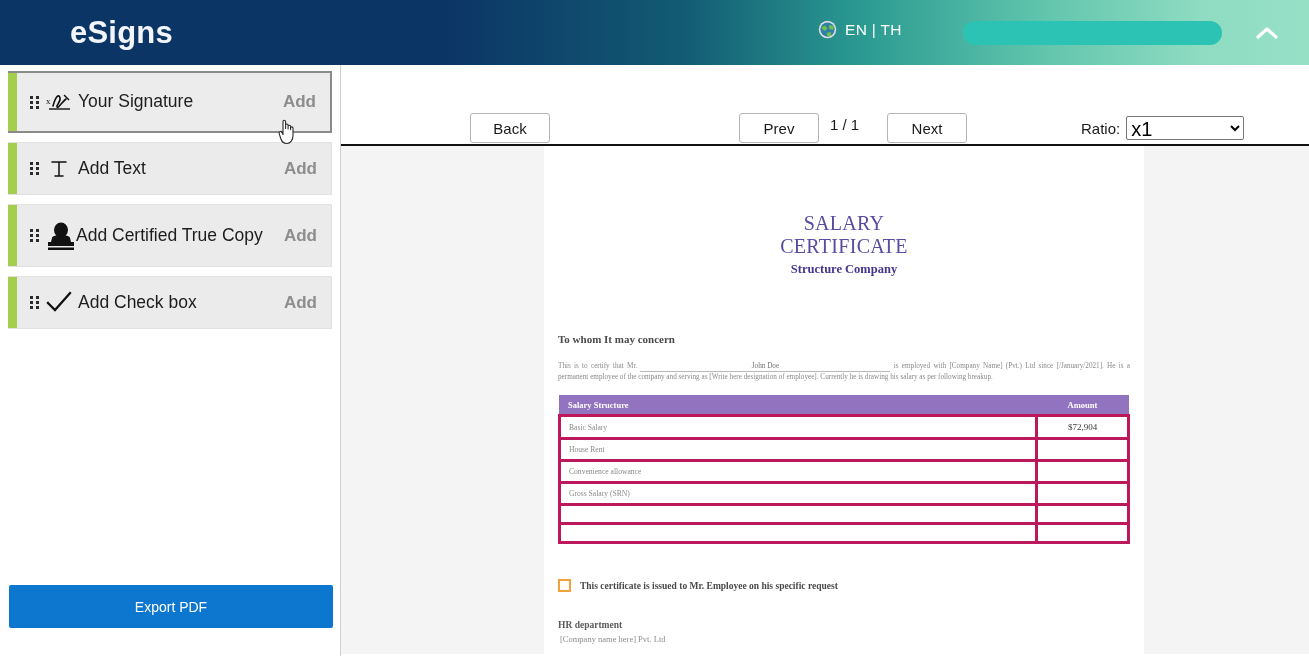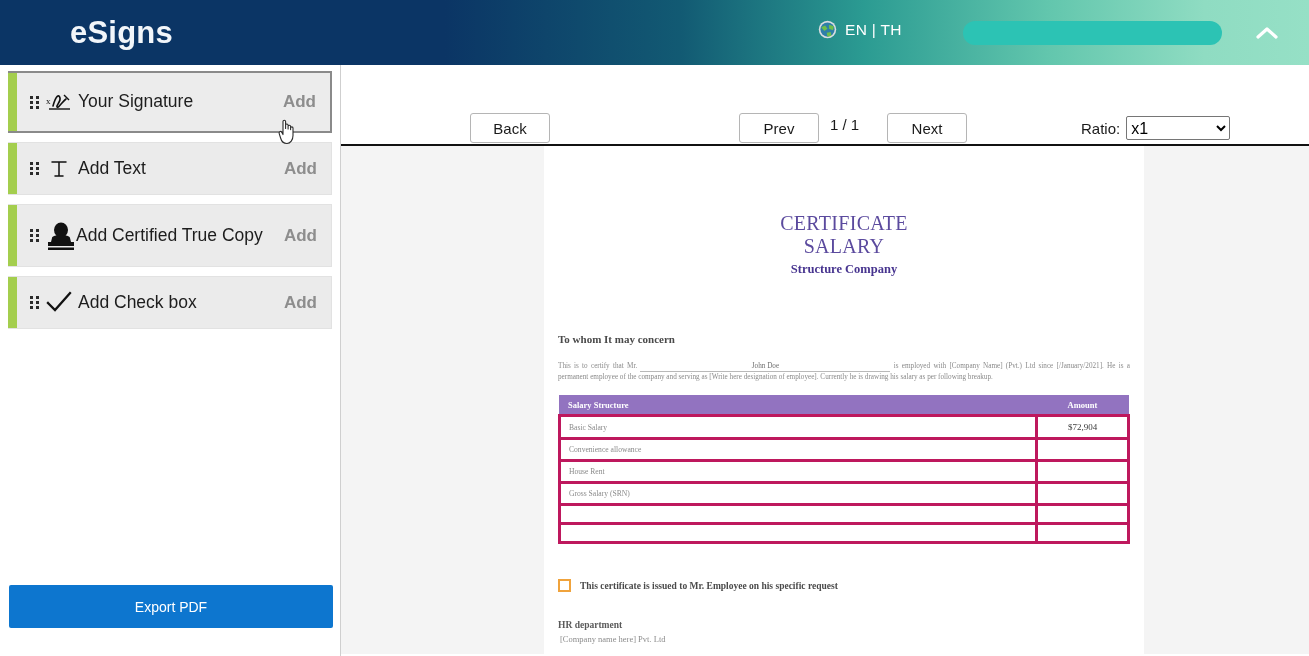--- a/index.html
+++ b/index.html
@@ -138,21 +138,21 @@
   .page-count {
     position: absolute; left: 489px; top: 51px;
     font-size: 15px; color: #1a1a1a; white-space: nowrap;
   }
   .ratio-wrap {
     position: absolute; left: 740px; top: 51px;
     display: flex; align-items: center; gap: 6px;
   }
   .ratio-label { font-size: 15px; color: #1a1a1a; }
   .ratio-select {
-    width: 104px; height: 24px; font-size: 16px;
+    width: 118px; height: 24px; font-size: 20px;
     font-family: "Liberation Sans", sans-serif;
     border: 1px solid #767676; background: #ffffff;
     border-radius: 2px; color: #000;
   }
 
   
   .viewer {
     position: relative; height: 508px;
     background: #f4f4f4; overflow: hidden;
   }
@@ -367,22 +367,22 @@
         <select class="ratio-select">
           <option selected="">x1</option>
         </select>
       </div>
     </div>
 
     <div class="viewer">
       <div class="page-sheet">
 
         <div class="doc-title">
+          <div>SALARY</div>
           <div>CERTIFICATE</div>
-          <div>SALARY</div>
         </div>
         <div class="doc-sub">Structure Company</div>
 
         <div class="doc-body">
           <div class="doc-concern">To whom It may concern</div>
 
           <p class="doc-para">
             <span>This is to certify that Mr.</span>
             <span class="blank-line">John  Doe</span>
             <span>is employed with [Company Name] (Pvt.) Ltd since [/January/2021]. He is a permanent employee of the company and serving  as [Write  here designation of employee]. Currently he is drawing his salary as per following breakup.</span>
@@ -394,25 +394,25 @@
                 <th>Salary  Structure</th>
                 <th class="amount-col">Amount</th>
               </tr>
             </thead>
             <tbody>
               <tr>
                 <td>Basic Salary</td>
                 <td class="amount-cell">$72,904</td>
               </tr>
               <tr>
+                <td>House Rent</td>
+                <td class="amount-cell"></td>
+              </tr>
+              <tr>
                 <td>Convenience allowance</td>
-                <td class="amount-cell"></td>
-              </tr>
-              <tr>
-                <td>House Rent</td>
                 <td class="amount-cell"></td>
               </tr>
               <tr>
                 <td>Gross Salary  (SRN)</td>
                 <td class="amount-cell"></td>
               </tr>
               <tr>
                 <td></td>
                 <td class="amount-cell"></td>
               </tr>

